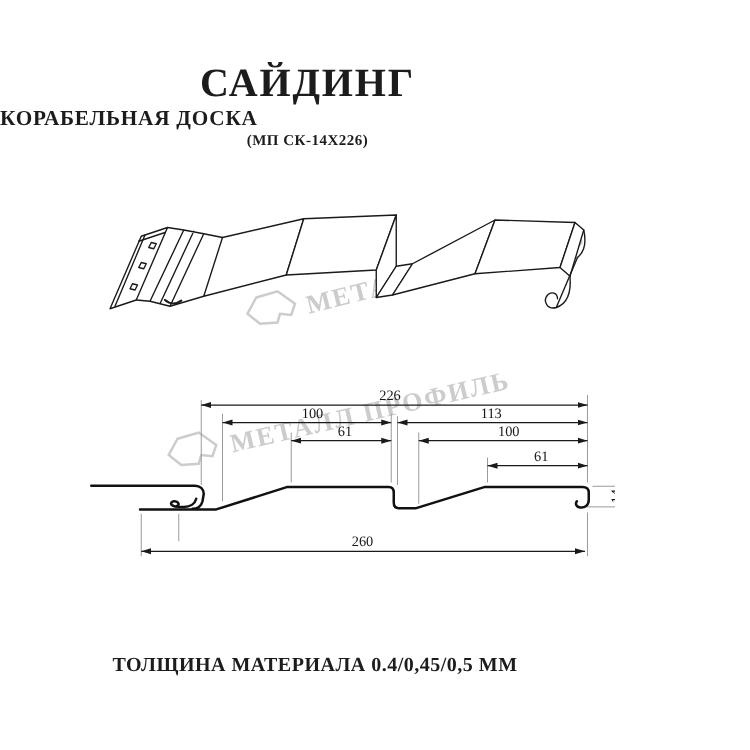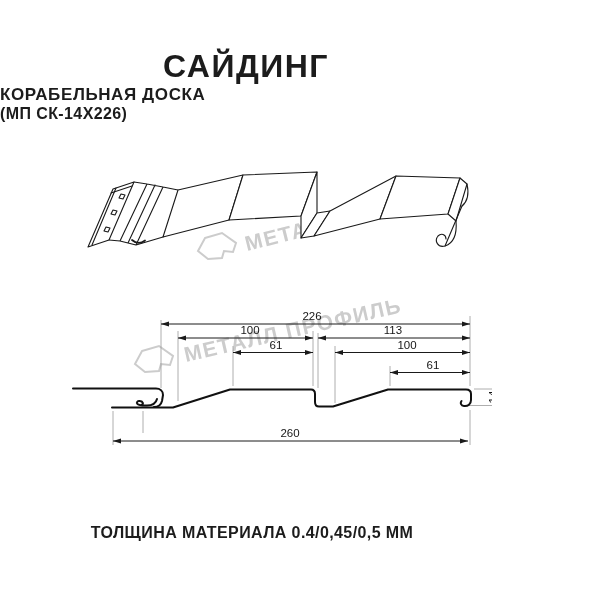--- a/index.html
+++ b/index.html
@@ -1,30 +1,30 @@
 <!DOCTYPE html>
 <html><head>
 <meta charset="utf-8">
 <style>
   html,body{margin:0;padding:0;background:#fff;}
   .page{
     position:relative;width:492px;height:600px;background:#fff;overflow:hidden;
-    font-family:Liberation Sans, sans-serif;
+    font-family:Liberation Serif, serif;
   }
   .title{
     position:absolute;left:0;right:0;top:48px;text-align:center;
     font-size:32px;font-weight:700;letter-spacing:1.5px;color:#1c1c1c;
   }
   .subtitle{
     position:absolute;left:0;right:0;top:85px;
     font-size:17px;font-weight:700;letter-spacing:.6px;color:#1c1c1c;
   }
   .model{
-    position:absolute;left:0;right:0;top:105px;text-align:left;
-    font-size:16px;font-weight:700;letter-spacing:.4px;color:#1c1c1c;
+    position:absolute;left:0;right:0;top:105px;text-align:center;
+    font-size:12px;font-weight:700;letter-spacing:.4px;color:#1c1c1c;
   }
   .footer-note{
     position:absolute;left:0;right:0;top:524px;text-align:center;
     font-size:16px;font-weight:700;letter-spacing:.4px;color:#1c1c1c;padding-left:12px;
   }
   svg.drawing{position:absolute;left:0;top:0;}
   .wm-text{font-size:21px;font-weight:700;letter-spacing:1.5px;fill:#cccccc;}
   .dim-text{font-size:11.5px;fill:#161616;}
 </style>
 </head>

